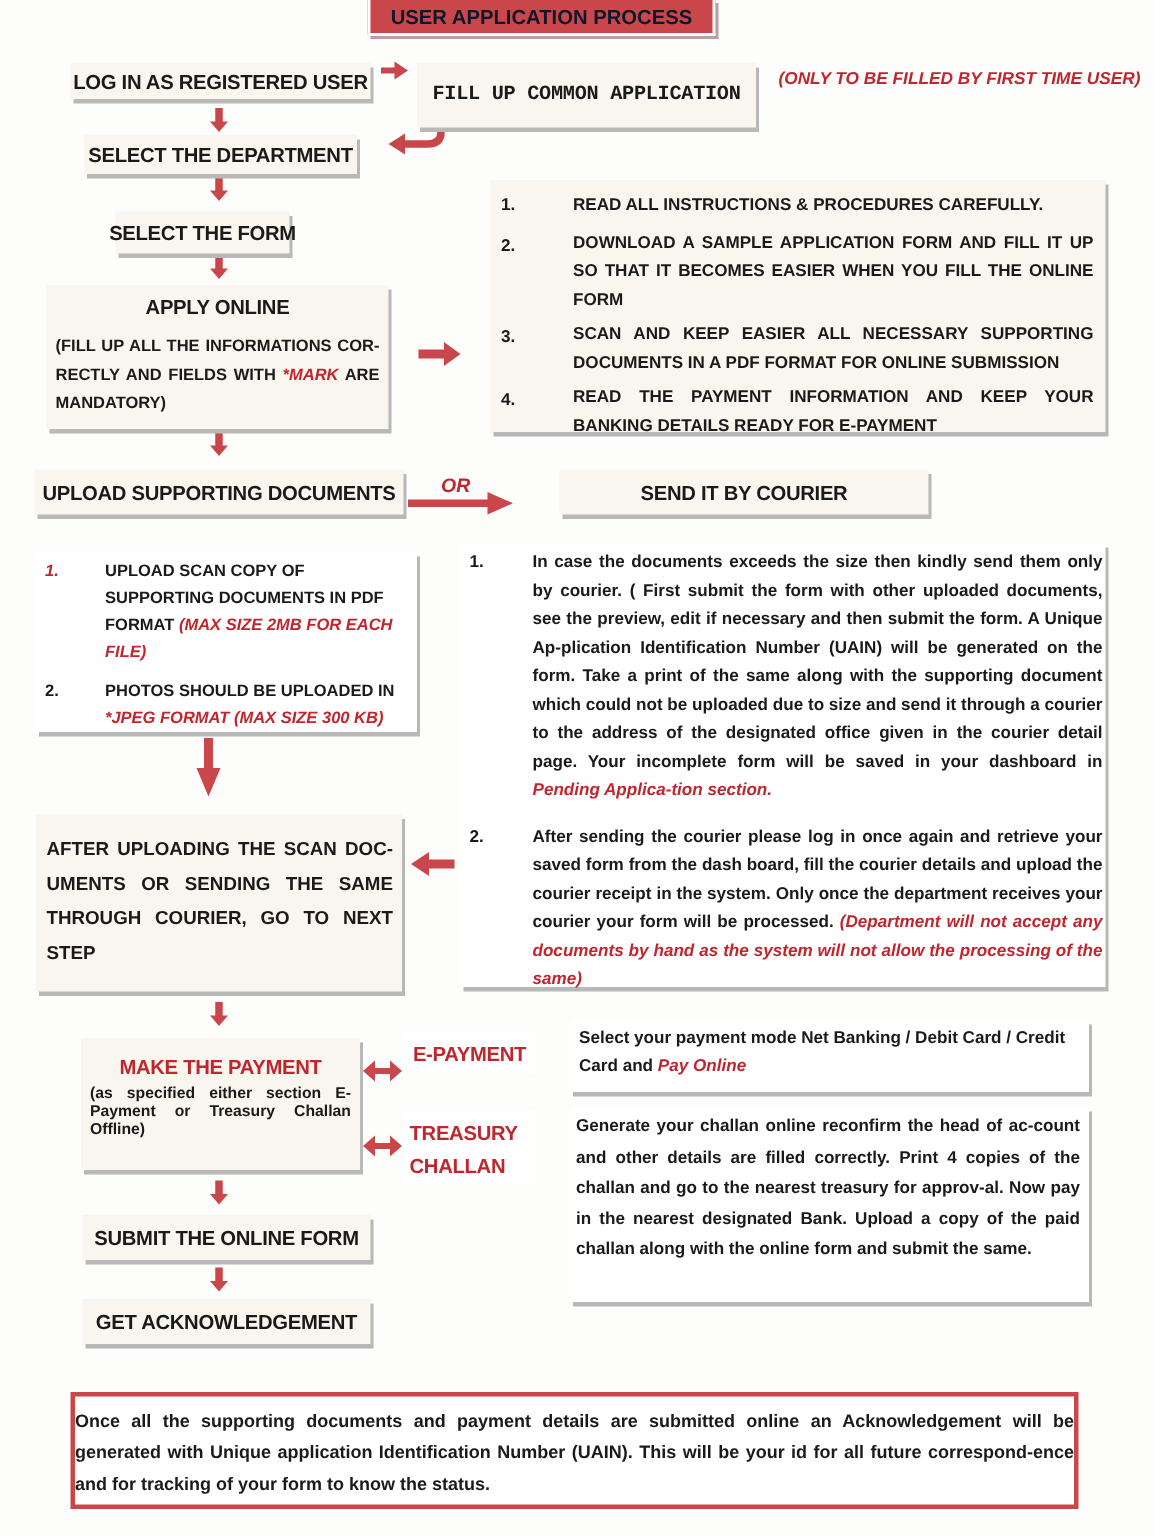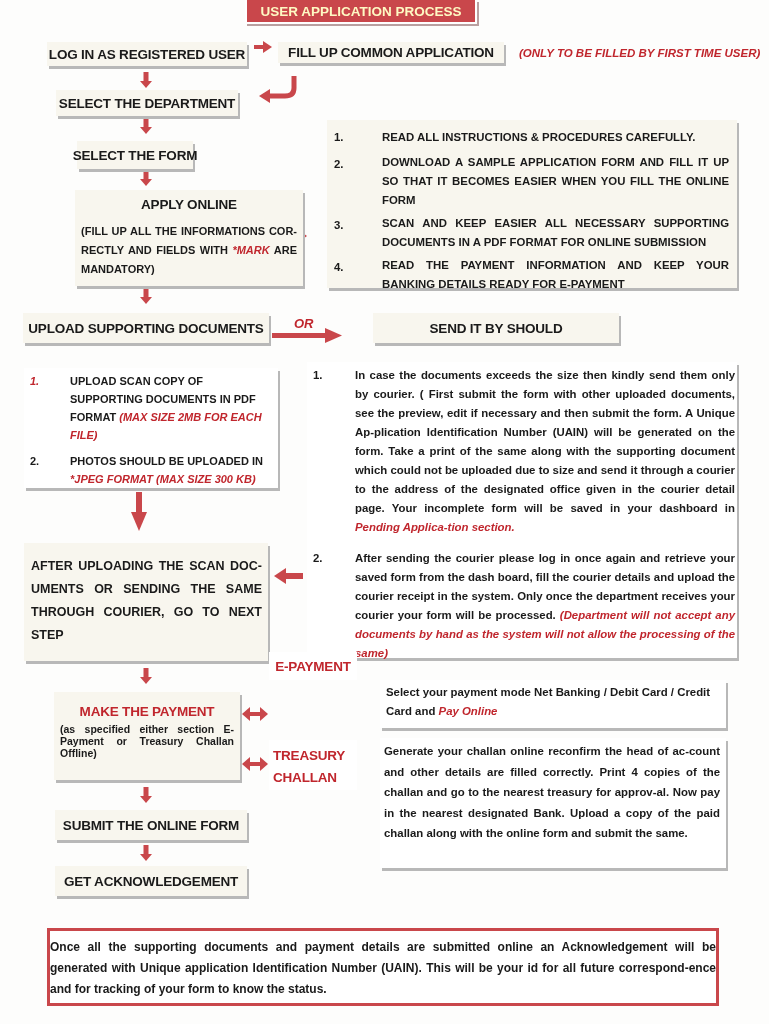--- a/index.html
+++ b/index.html
@@ -13,21 +13,21 @@
     box-shadow: 2px 3px 0 #b8b8b8;
     box-sizing:border-box;
   }
   .box.white { background:#ffffff; }
   .lbl { font-weight:bold; font-size:13.5px; letter-spacing:-0.2px; white-space:nowrap; }
   .center { display:flex; align-items:center; justify-content:center; }
   .red { color:#c0262d; }
   .redi { color:#c0262d; font-style:italic; font-weight:bold; }
   .title {
     position:absolute; left:245px; top:0; width:228px; height:22px;
-    background:#c9474b; color:#fef9c3; font-weight:bold; font-size:13.5px;
+    background:#c9474b; color:#0f172a; font-weight:bold; font-size:13.5px;
     display:flex; align-items:center; justify-content:center;
     border:2px solid #ffffff; border-top:none; box-shadow:2px 2px 0 #b9a0a0;
   }
   .list { font-size:11.4px; font-weight:bold; line-height:22.5px; }
   .list .row { display:flex; }
   .list .num { width:48px; flex:none; }
   .list .txt { flex:1; text-align:justify; }
   .para { font-size:11.4px; font-weight:bold; line-height:19px; text-align:justify; }
   .note {
     position:absolute; left:47px; top:928px; width:672px; height:78px;
@@ -91,34 +91,34 @@
     <polygon points="250,757 242,764 250,771" fill="#c9474b"></polygon>
     <polygon points="260,757 268,764 260,771" fill="#c9474b"></polygon>
   </g>
 </svg>
 
 <div class="title">USER APPLICATION PROCESS</div>
 
 <div class="box center lbl" style="left:47px;top:42px;width:200px;height:24px;">
   <span>LOG IN AS REGISTERED USER</span>
 </div>
-<div class="box center lbl" style="left:278px;top:42px;width:226px;height:21px;">
+<div class="box center lbl" style="left:278px;top:42px;width:226px;height:43px;font-family:Liberation Mono, monospace;">
   <span>FILL UP COMMON APPLICATION</span>
 </div>
 <div class="redi" style="position:absolute;left:519px;top:47px;font-size:11.5px;white-space:nowrap;">(ONLY TO BE FILLED BY FIRST TIME USER)</div>
 
 <div class="box center lbl" style="left:56px;top:90px;width:182px;height:26px;">
   <span>SELECT THE DEPARTMENT</span>
 </div>
 
 <div class="box center lbl" style="left:77px;top:141px;width:116px;height:28px;">
   <span>SELECT THE FORM</span>
 </div>
 
-<div class="box" style="left:31px;top:190px;width:228px;height:96px;padding:7px 6px;margin-left:44px;">
+<div class="box" style="left:31px;top:190px;width:228px;height:96px;padding:7px 6px;">
   <div class="lbl" style="text-align:center;margin-bottom:10px;">APPLY ONLINE</div>
   <div style="font-size:11px;font-weight:bold;line-height:19px;text-align:justify;">
     <span>(FILL UP ALL THE INFORMATIONS COR-RECTLY AND FIELDS WITH </span><span class="redi">*MARK</span><span> ARE MANDATORY)</span>
   </div>
 </div>
 
 <div class="box list" style="left:327px;top:120px;width:410px;height:168px;padding:6px 8px 0 7px;">
   <div class="row">
       <span class="num">1.</span>
       <span class="txt">READ ALL INSTRUCTIONS &amp; PROCEDURES CAREFULLY.</span>
@@ -135,21 +135,21 @@
       <span class="num">4.</span>
       <span class="txt" style="line-height:19px"> READ THE PAYMENT INFORMATION AND KEEP YOUR  BANKING DETAILS READY FOR E-PAYMENT</span>
     </div>
 </div>
 
 <div class="box center lbl" style="left:23px;top:313px;width:246px;height:30px;">
   <span>UPLOAD SUPPORTING DOCUMENTS</span>
 </div>
 <div class="redi" style="position:absolute;left:294px;top:316px;font-size:13px;">OR</div>
 <div class="box center lbl" style="left:373px;top:313px;width:246px;height:30px;">
-  <span>SEND IT BY SHOULD</span>
+  <span>SEND IT BY COURIER</span>
 </div>
 
 <div class="box white list" style="left:24px;top:368px;width:254px;height:120px;padding:4px 6px 0 6px;line-height:18px;font-size:11px;">
   <div class="row">
       <span class="num redi" style="width:40px">1.</span>
       <span class="txt" style="text-align:left"><span>UPLOAD SCAN COPY OF SUPPORTING DOCUMENTS IN PDF FORMAT </span><span class="redi">(MAX SIZE 2MB FOR EACH FILE)</span></span>
     </div>
   <div class="row" style="margin-top:8px">
       <span class="num" style="width:40px">2.</span>
       <span class="txt" style="text-align:left"><span>PHOTOS SHOULD BE UPLOADED IN </span><span class="redi">*JPEG FORMAT (MAX SIZE 300 KB)</span></span>
@@ -169,21 +169,21 @@
 
 <div class="box" style="left:24px;top:543px;width:244px;height:118px;padding:12px 6px 0 7px;">
   <div style="font-size:12.5px;font-weight:bold;line-height:23px;text-align:justify;">AFTER UPLOADING THE SCAN DOC-UMENTS OR SENDING THE SAME THROUGH COURIER, GO TO NEXT STEP</div>
 </div>
 
 <div class="box" style="left:54px;top:692px;width:186px;height:88px;padding:12px 6px 0 6px;">
   <div class="lbl red" style="text-align:center;margin-bottom:4px;">MAKE THE PAYMENT</div>
   <div style="font-size:10.5px;font-weight:bold;line-height:12px;text-align:justify;">(as specified either section E-Payment or  Treasury Challan Offline)</div>
 </div>
 
-<div class="box white lbl red" style="left:269px;top:652px;width:88px;height:28px;display:flex;align-items:center;justify-content:center;box-shadow:none;">
+<div class="box white lbl red" style="left:269px;top:688px;width:88px;height:28px;display:flex;align-items:center;justify-content:center;box-shadow:none;">
   <span>E-PAYMENT</span>
 </div>
 <div class="box white lbl red" style="left:269px;top:740px;width:88px;height:50px;padding:5px 4px;line-height:22px;white-space:normal;box-shadow:none;">
   <span>TREASURY CHALLAN</span>
 </div>
 
 <div class="box white para" style="left:380px;top:680px;width:346px;height:48px;padding:3px 6px;text-align:left;">
   <span>Select your payment mode Net Banking / Debit Card / Credit Card and </span><span class="redi">Pay Online</span>
 </div>
 

